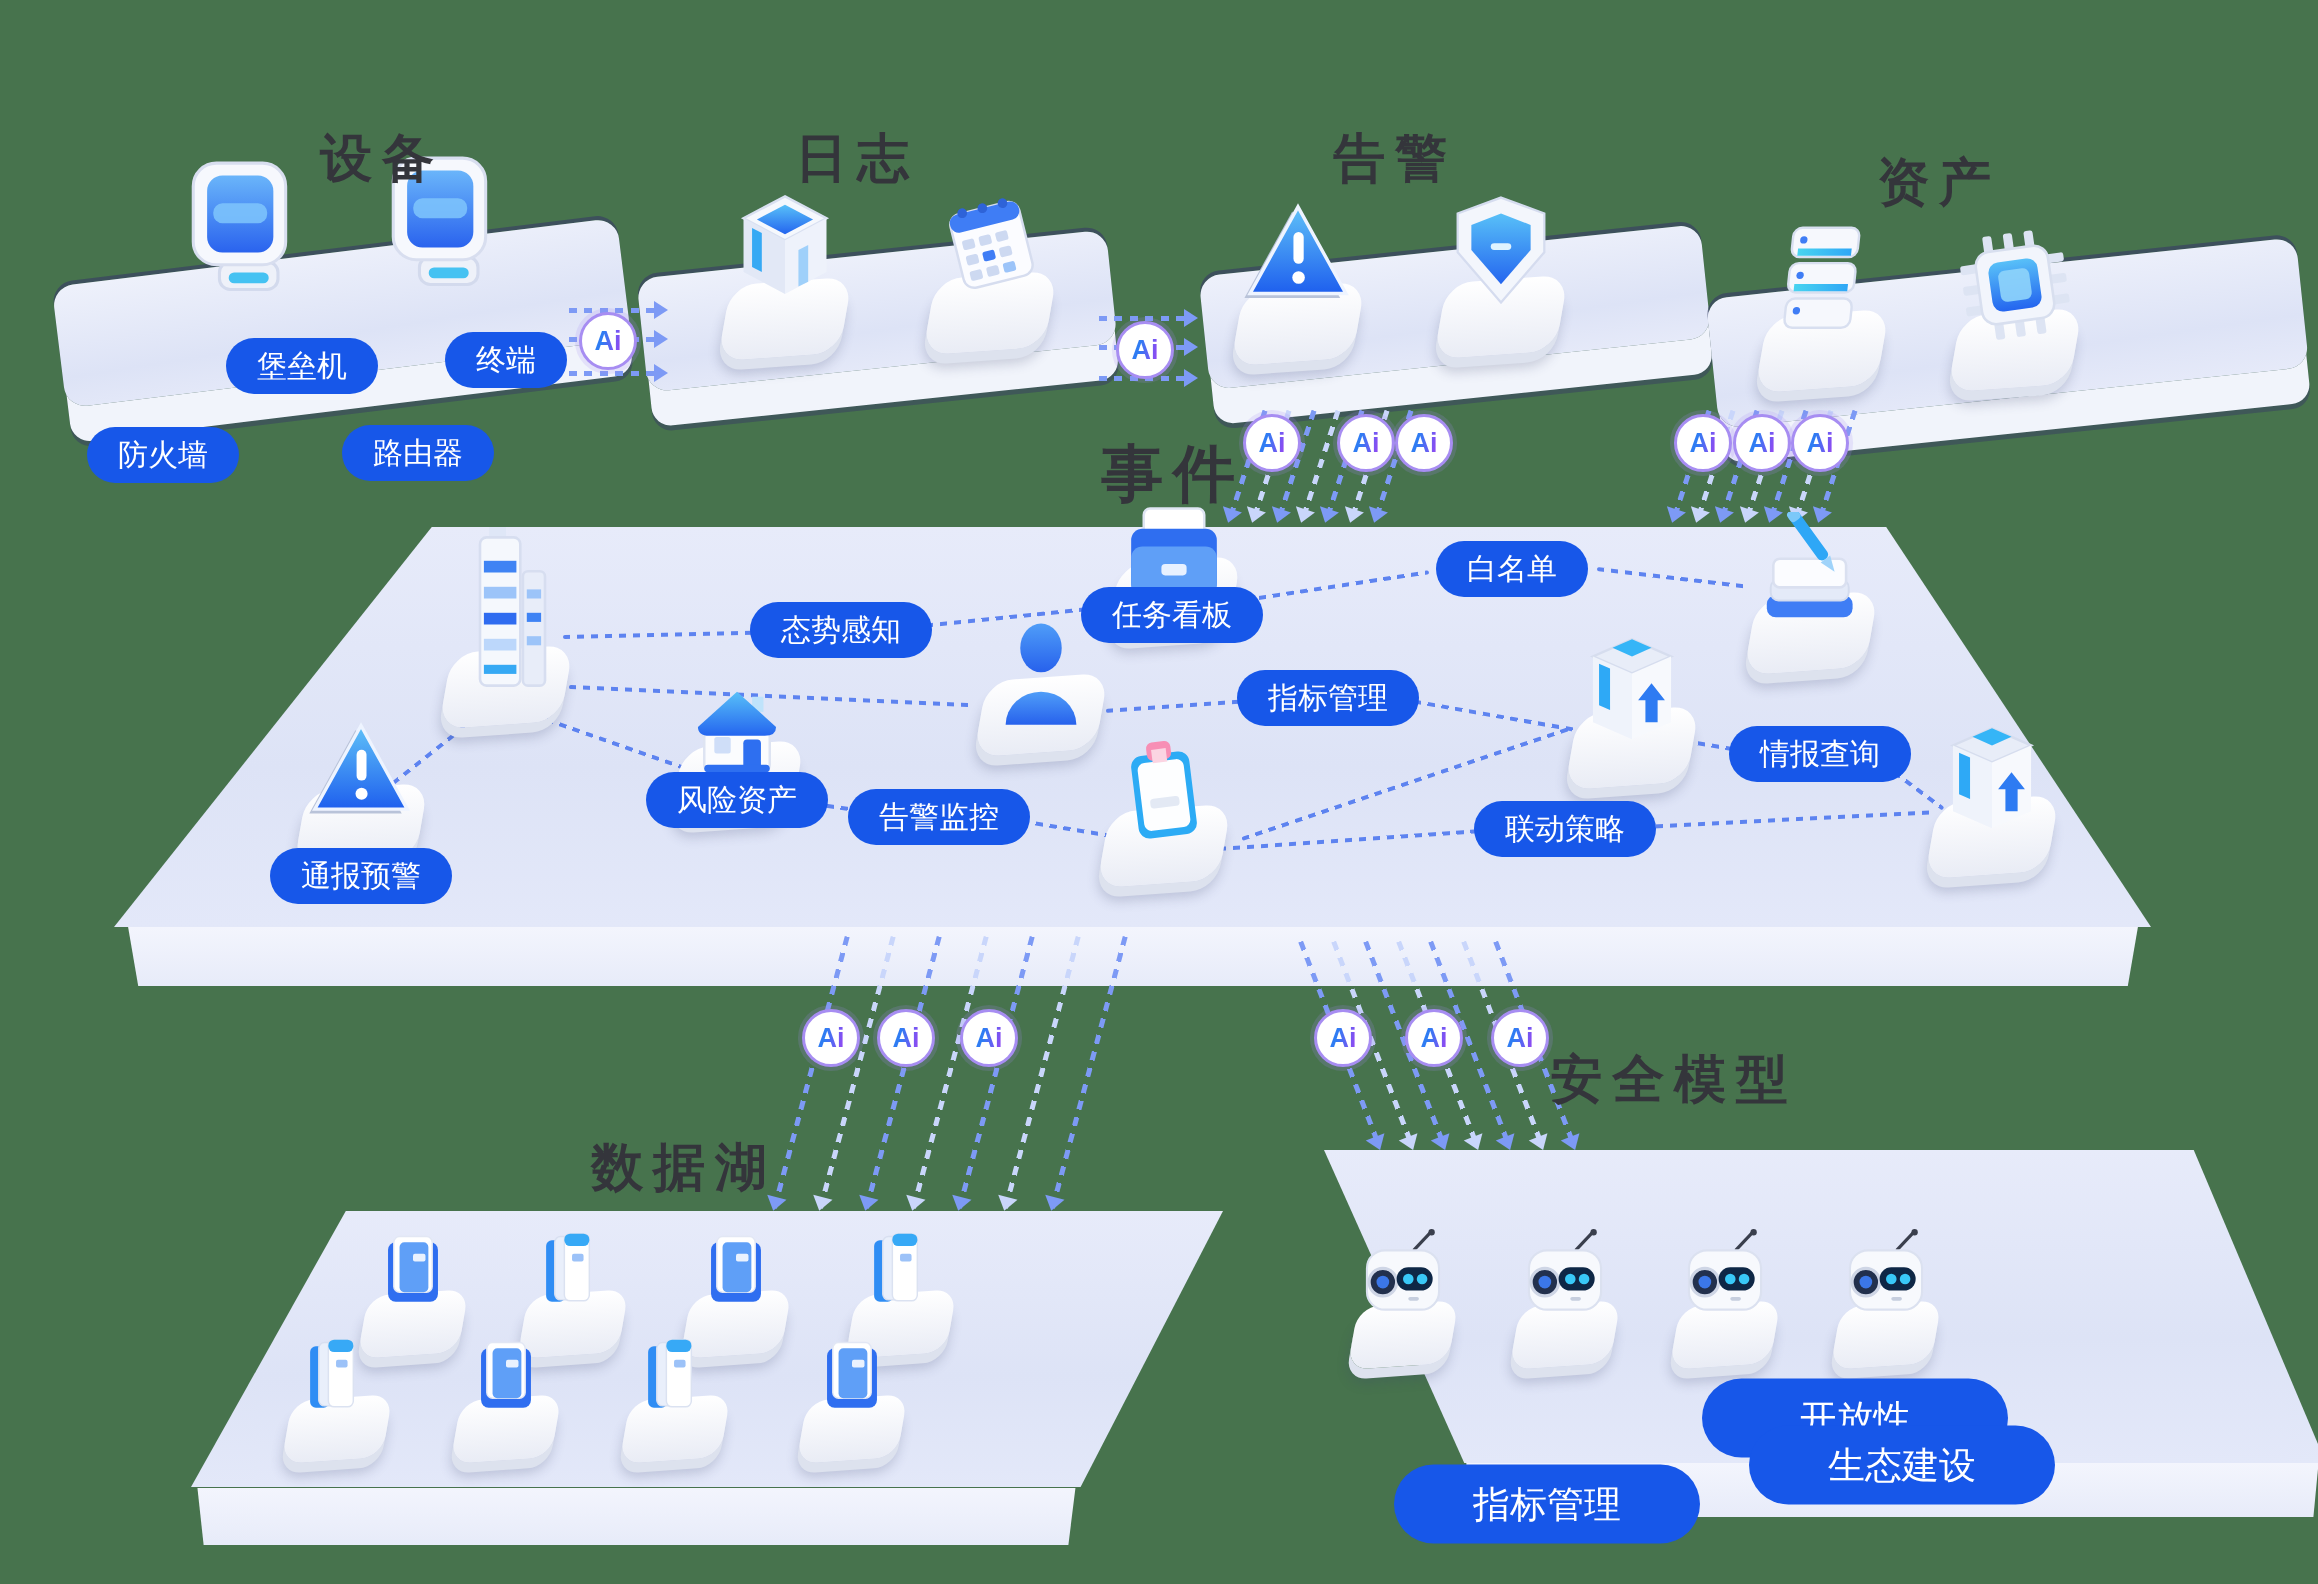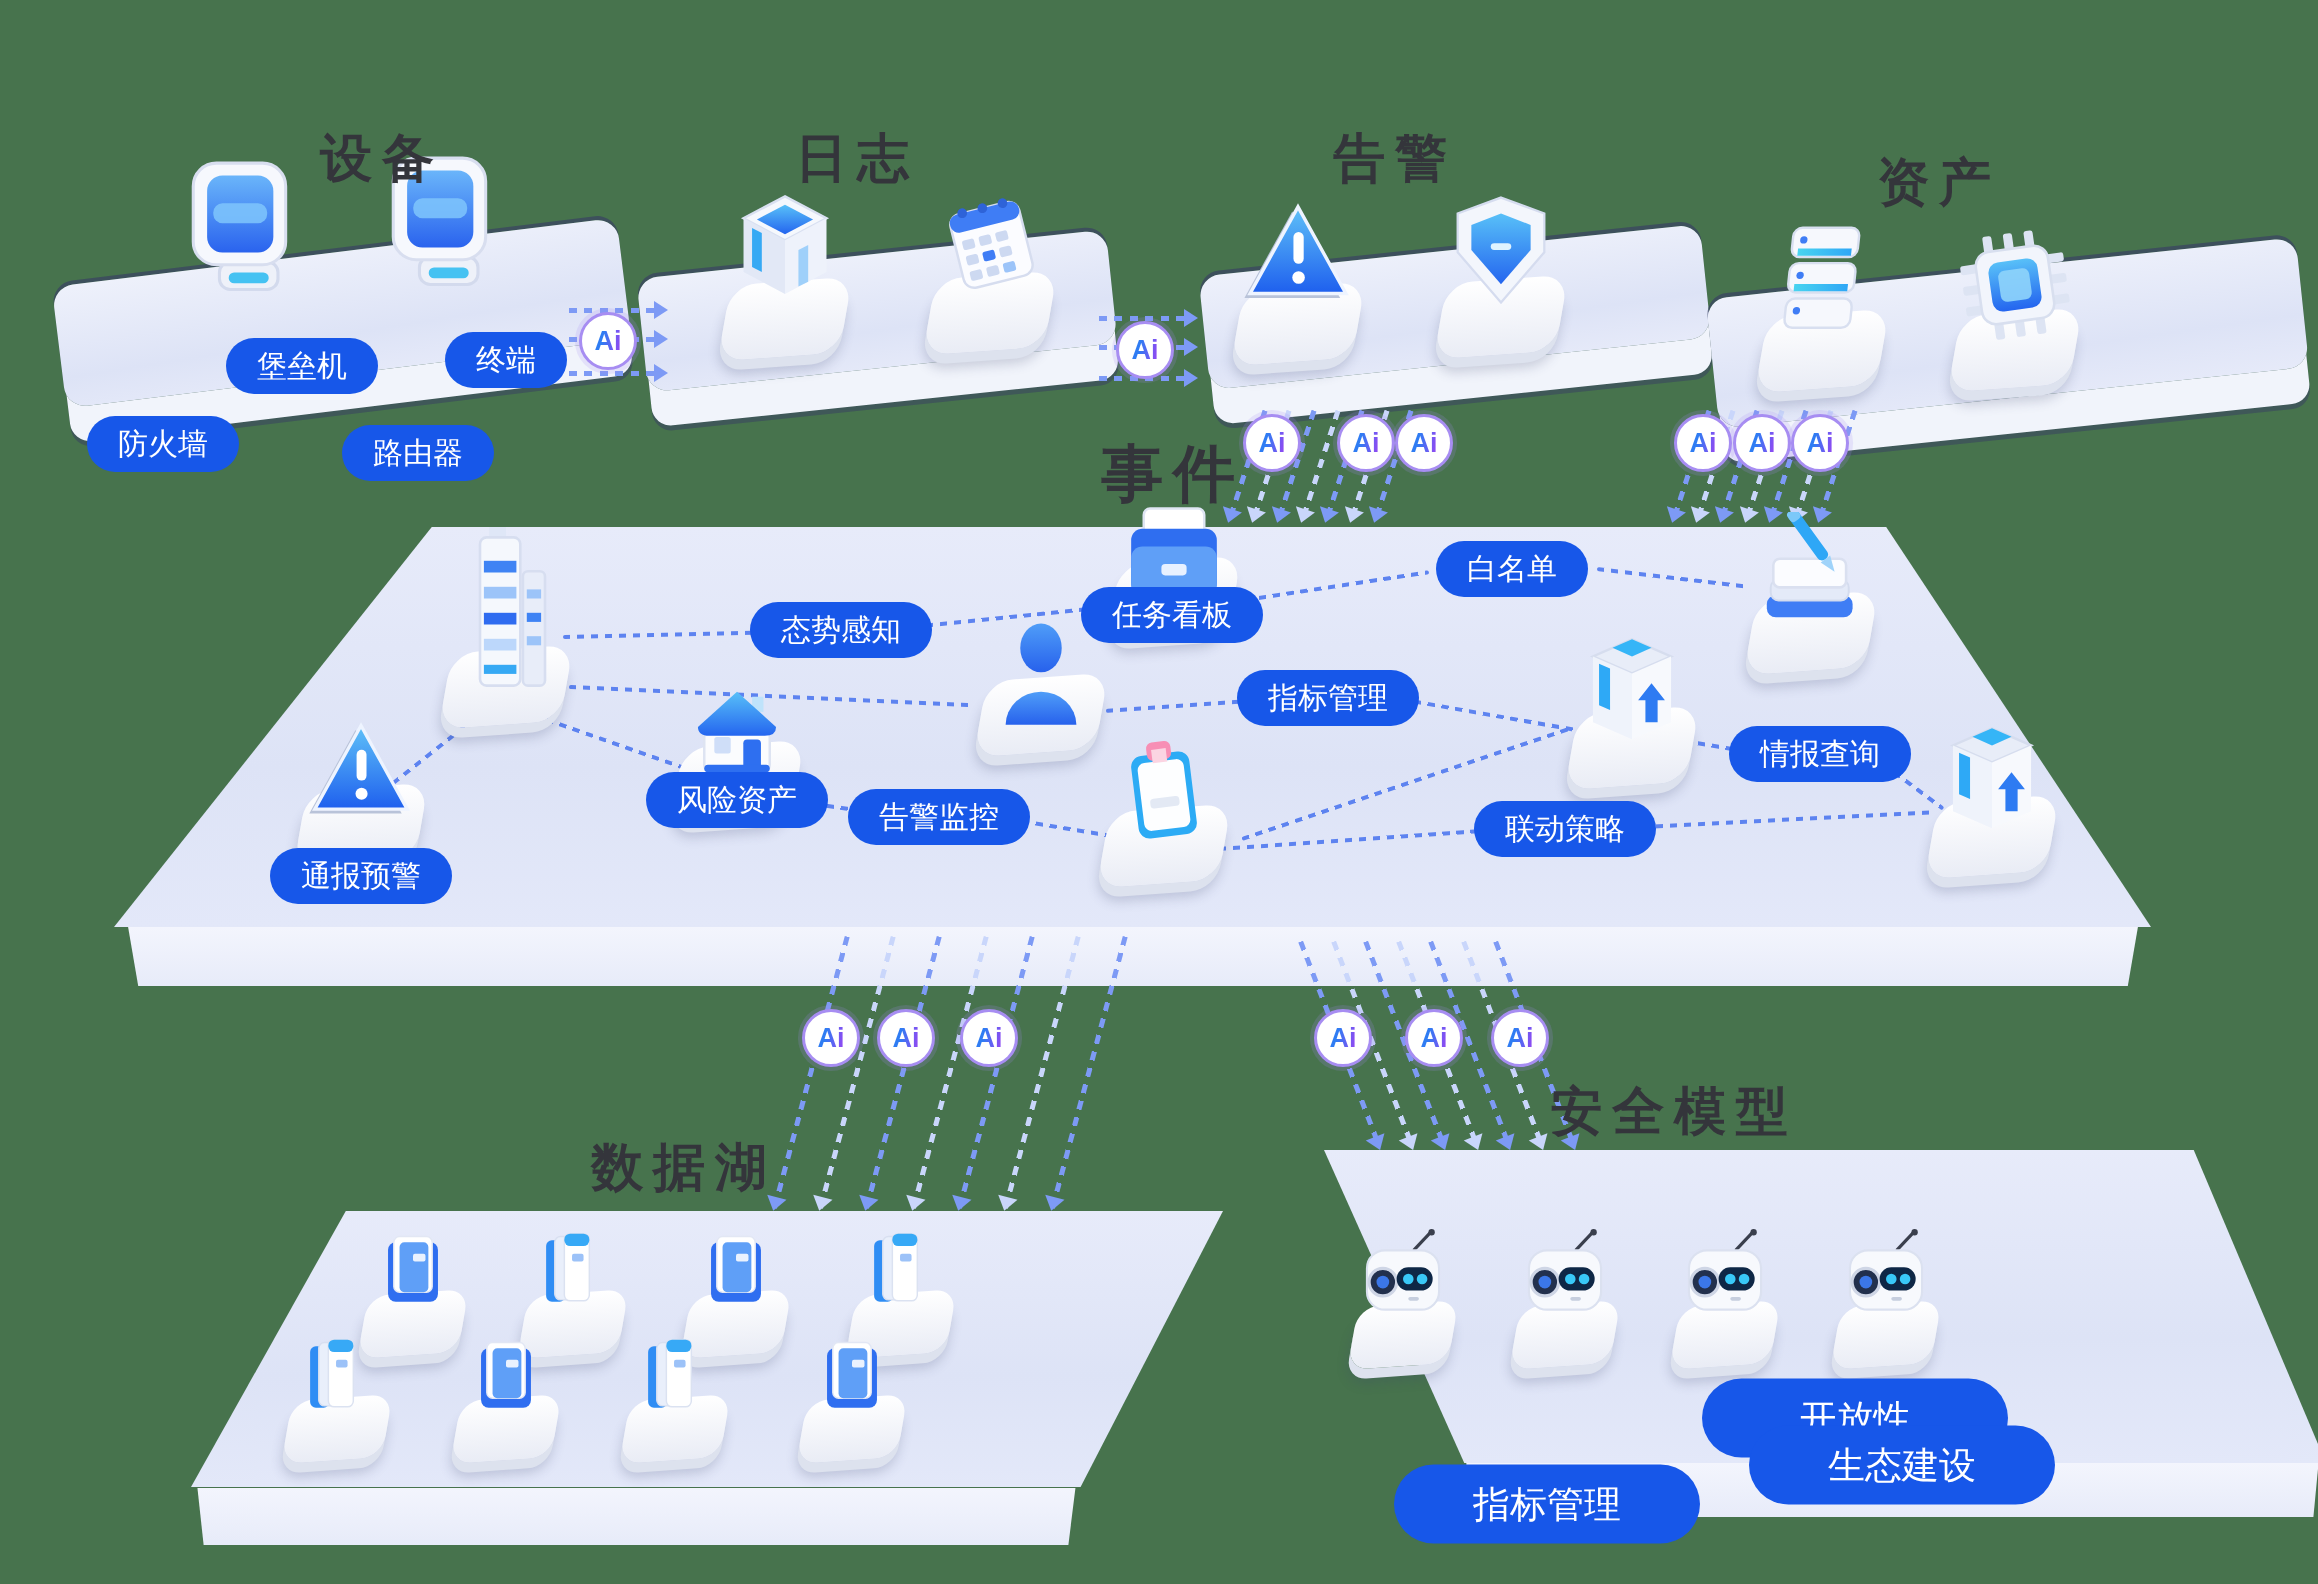--- a/index.html
+++ b/index.html
@@ -252,21 +252,21 @@
             clip-path:polygon(0 0,86.8% 0,100% 100%,14% 100%);"></div>
 <div class="pfront" style="left:1462px;top:1463px;width:860px;height:54px;
             clip-path:polygon(0.5% 0,99.6% 0,99% 100%,1% 100%);"></div>
 
 <div class="t" style="left:382px;top:159px;">设备</div>
 <div class="t" style="left:857px;top:159px;">日志</div>
 <div class="t" style="left:1395px;top:159px;">告警</div>
 <div class="t" style="left:1939px;top:183px;">资产</div>
 <div class="t big" style="left:1173px;top:474px;">事件</div>
 <div class="t" style="left:650px;top:1168px;margin-left:34px;">数据湖</div>
-<div class="t" style="left:1674px;top:1112px;">安全模型</div>
+<div class="t" style="left:1674px;top:1080px;">安全模型</div>
 
 <div class="harrow" style="left:569px;top:308px;width:94px;"></div>
 <div class="harrow" style="left:569px;top:337px;width:94px;"></div>
 <div class="harrow" style="left:569px;top:371px;width:94px;"></div>
 <div class="badge" style="left:608px;top:341px;">
       <span>Ai</span>
     </div>
 
 <div class="harrow" style="left:1099px;top:316px;width:94px;"></div>
 <div class="harrow" style="left:1099px;top:345px;width:94px;"></div>
@@ -473,21 +473,21 @@
     </svg>
 <svg class="icon" style="left:1725px;top:1280px;" width="106" height="106" viewBox="0 0 130 130">
       <use href="#s-robot"></use>
     </svg>
 <svg class="icon" style="left:1886px;top:1280px;" width="106" height="106" viewBox="0 0 130 130">
       <use href="#s-robot"></use>
     </svg>
 
 <div class="pill" style="left:302px;top:366px;">堡垒机</div>
 <div class="pill" style="left:506px;top:360px;">终端</div>
-<div class="pill" style="left:163px;top:444px;">防火墙</div>
+<div class="pill" style="left:163px;top:455px;">防火墙</div>
 <div class="pill" style="left:418px;top:453px;">路由器</div>
 
 <div class="pill" style="left:841px;top:630px;">态势感知</div>
 <div class="pill" style="left:1172px;top:615px;">任务看板</div>
 <div class="pill" style="left:1512px;top:569px;">白名单</div>
 <div class="pill" style="left:1328px;top:698px;">指标管理</div>
 <div class="pill" style="left:737px;top:800px;">风险资产</div>
 <div class="pill" style="left:939px;top:817px;">告警监控</div>
 <div class="pill" style="left:361px;top:876px;">通报预警</div>
 <div class="pill" style="left:1565px;top:829px;">联动策略</div>

